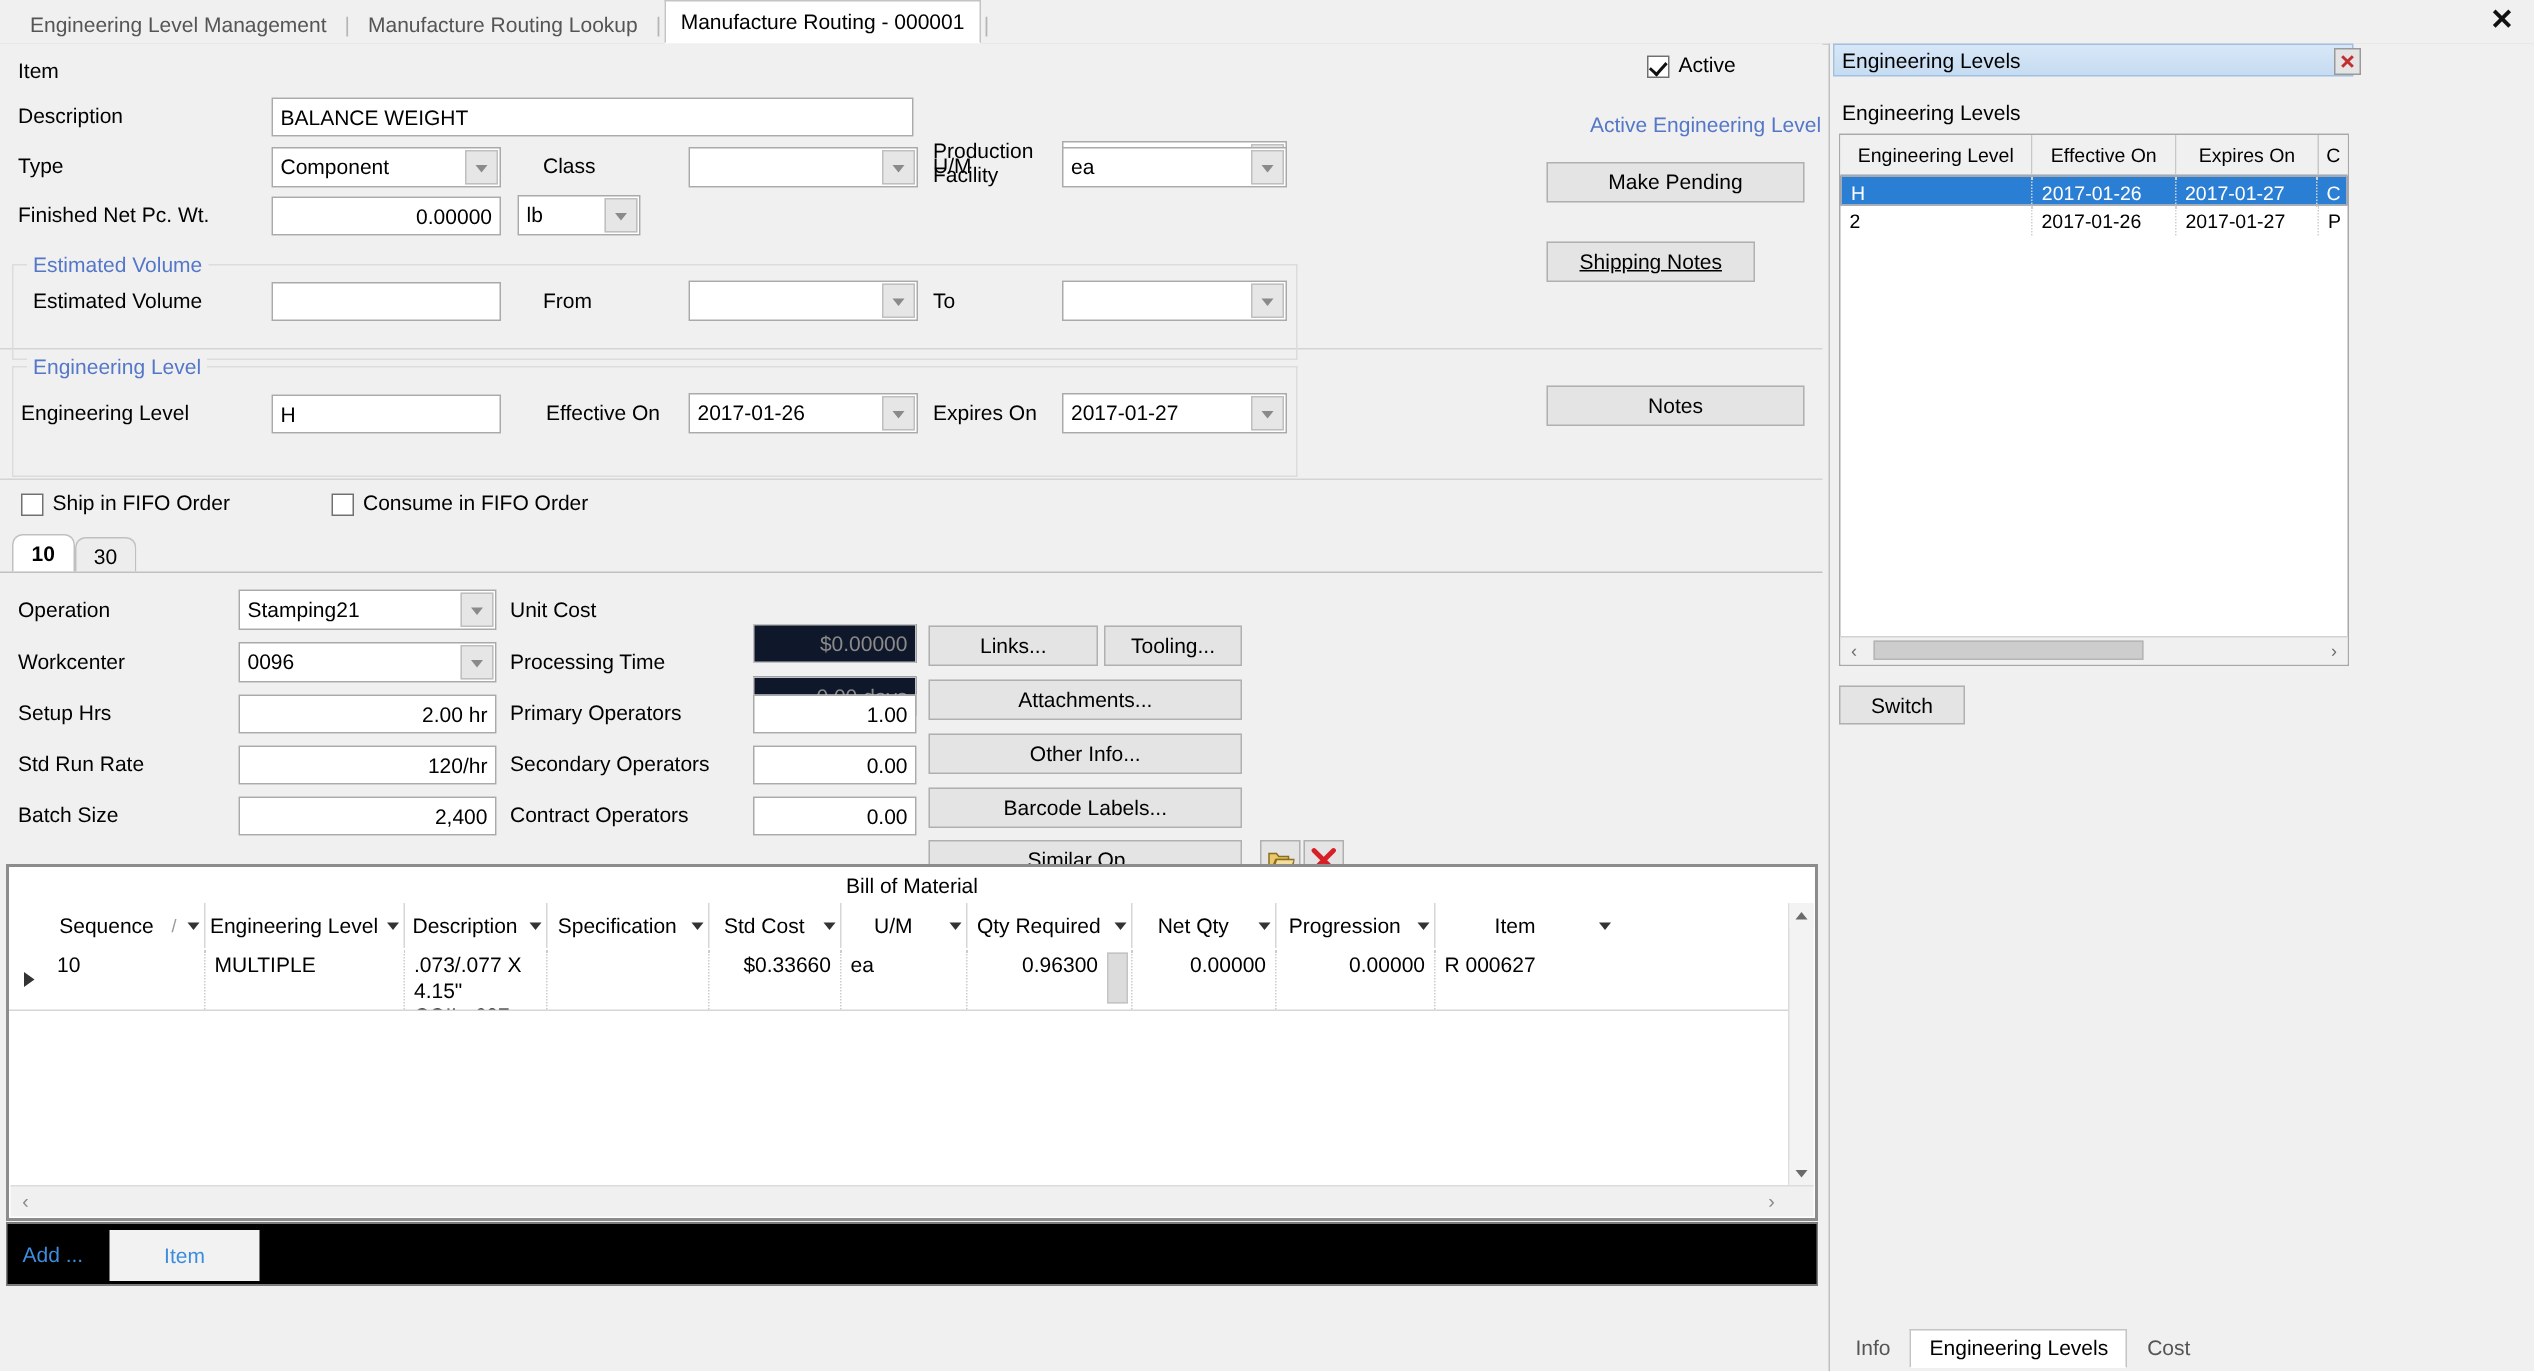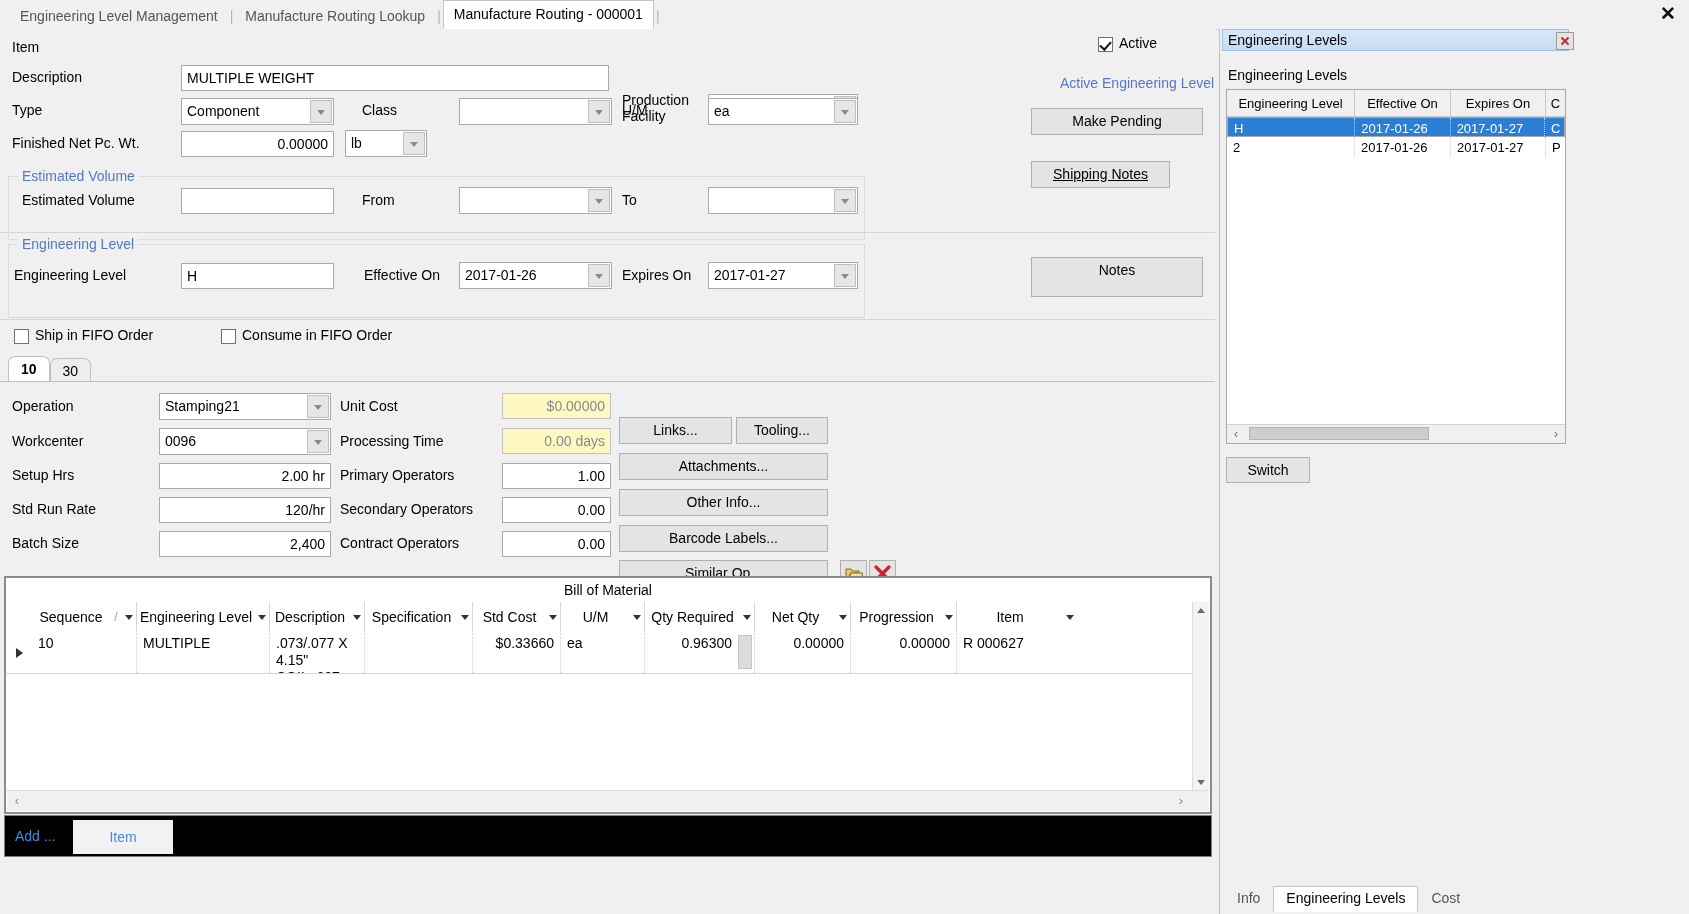--- a/index.html
+++ b/index.html
@@ -19,21 +19,21 @@
   .tab.sep{color:#b5b5b5;padding:0 2px;}
   .tab.active{background:#fff;color:#000;border:1px solid #c4c4c4;border-bottom:1px solid #fff;height:27px;line-height:26px;}
   .closebtn{position:absolute;right:10px;top:3px;width:22px;height:22px;line-height:22px;text-align:center;
             font-size:19px;font-weight:bold;color:#111;cursor:pointer;}
 
   
   .formpane{position:absolute;left:0;top:29px;width:1215px;height:885px;background:#f0f0f0;}
   .lbl{position:absolute;font-size:14px;color:#000;white-space:nowrap;}
   .txt{position:absolute;background:#fff;border:1px solid #aaa;box-sizing:border-box;font-size:14px;
        padding:0 5px;line-height:24px;height:26px;color:#000;}
-  .txt.ro{background:#fef9c3;color:#8a8a8a;border:1px solid #c0c0c0;}
+  .txt.ro{background:#0f172a;color:#8a8a8a;border:1px solid #c0c0c0;margin-top:23px;}
   .txt.num{text-align:right;}
   .sel{position:absolute;background:#fff;border:1px solid #aaa;box-sizing:border-box;height:27px;}
   .sel .v{position:absolute;left:5px;top:0;line-height:25px;font-size:14px;}
   .sel .btn{position:absolute;right:1px;top:1px;width:22px;height:23px;background:#e6e6e6;border:1px solid #bfbfbf;box-sizing:border-box;}
   .sel .btn::after{content:"";position:absolute;left:6px;top:9px;border-left:4px solid transparent;border-right:4px solid transparent;border-top:5px solid #8a8a8a;}
 
   
   .selhl{background:#2a7fd4;color:#fff;padding:0 1px;}
   .caret{display:inline-block;width:1px;height:15px;background:#e07b1a;vertical-align:-2px;margin-left:-1px;}
 
@@ -142,21 +142,21 @@
       <div class="tab sep">|</div>
     </div>
     <div class="closebtn">✕</div>
   </div>
 
   <div class="formpane">
 
     <div class="lbl" style="left:12px;top:10px;">Item</div>
 
     <div class="lbl" style="left:12px;top:40px;">Description</div>
-    <div class="txt" style="left:181px;top:36px;width:428px;">MULTIPLE WEIGHT</div>
+    <div class="txt" style="left:181px;top:36px;width:428px;">BALANCE WEIGHT</div>
 
     <div class="lbl" style="left:12px;top:73px;">Type</div>
     <div class="sel" style="left:181px;top:69px;width:153px;">
       <span class="v">Component</span>
       <span class="btn"></span>
     </div>
     <div class="lbl" style="left:362px;top:73px;text-align:right;">Class</div>
     <div class="sel" style="left:459px;top:69px;width:153px;">
       <span class="v"></span>
       <span class="btn"></span>
@@ -180,21 +180,21 @@
       <span class="btn"></span>
     </div>
 
     <div class="cb checked" style="left:1098px;top:8px;"></div>
     <div class="lbl" style="left:1119px;top:6px;">Active</div>
 
     <div class="linklabel" style="left:1060px;top:46px;">Active Engineering Level</div>
 
     <div class="btn" style="left:1031px;top:79px;width:172px;height:27px;line-height:25px;">Make Pending</div>
     <div class="btn" style="left:1031px;top:132px;width:139px;height:27px;line-height:25px;text-decoration:underline;">Shipping Notes</div>
-    <div class="btn" style="left:1031px;top:228px;width:172px;height:40px;line-height:25px;">Notes</div>
+    <div class="btn" style="left:1031px;top:228px;width:172px;height:27px;line-height:25px;">Notes</div>
 
     <div class="hr" style="left:0px;top:203px;width:1215px;"></div>
 
     <div class="group" style="left:8px;top:147px;width:857px;height:64px;"></div>
     <div class="grouptop" style="left:8px;top:147px;width:857px;"></div>
     <div class="grouptitle" style="left:18px;top:139px;">Estimated Volume</div>
 
     <div class="lbl" style="left:22px;top:163px;">Estimated Volume</div>
     <div class="txt" style="left:181px;top:159px;width:153px;"></div>
     <div class="lbl" style="left:362px;top:163px;">From</div>

